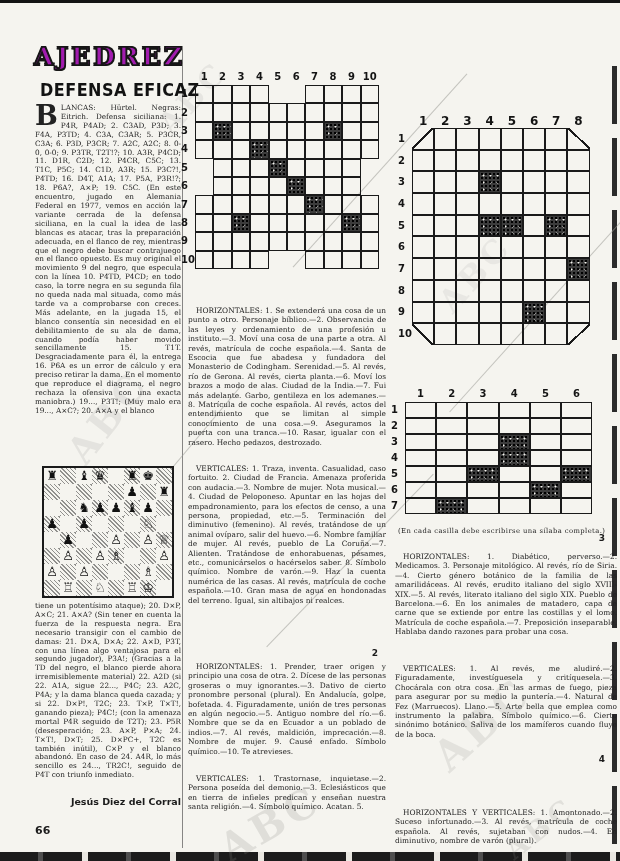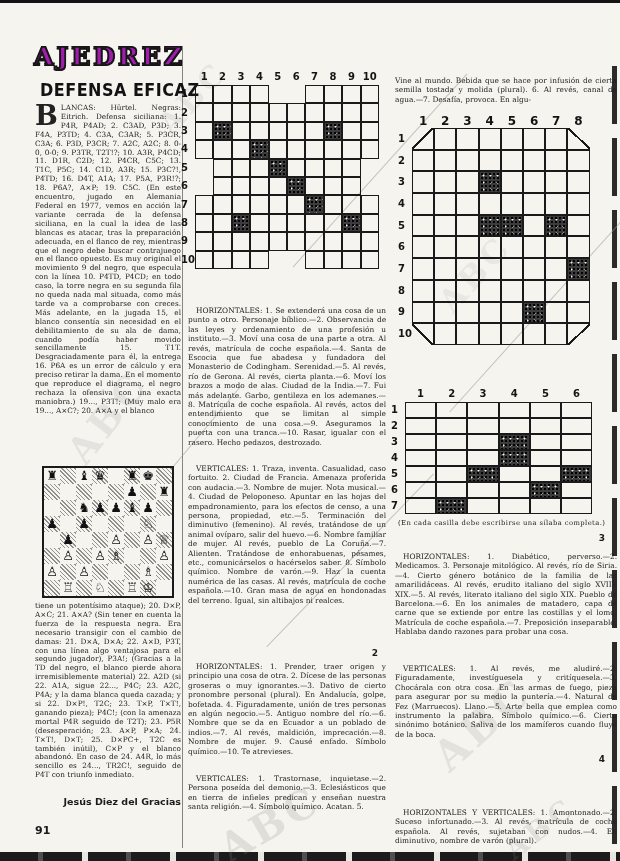--- a/index.html
+++ b/index.html
@@ -22,21 +22,21 @@
      white-space:nowrap;}
   .chess-sub{font-family:"DejaVu Sans",sans-serif;font-weight:800;font-size:16px;
      letter-spacing:.5px;transform:scaleY(1.15);transform-origin:left top;color:#121212;white-space:nowrap;}
   
   .smalltext{font-size:7.4px;line-height:9.4px;text-align:justify;color:#222;}
   .chess-text{font-size:7.3px;line-height:8.9px;text-align:justify;color:#222;}
   .dropcap{float:left;font-size:27px;line-height:23px;font-weight:bold;margin:0 3px 0 0;font-family:"DejaVu Serif",serif;}
   .sig{font-family:"DejaVu Sans",sans-serif;font-weight:800;font-size:9.5px;text-align:right;}
   .pageno{font-family:"DejaVu Sans",sans-serif;font-weight:800;font-size:11px;}
   .marker{font-family:"DejaVu Sans",sans-serif;font-weight:700;font-size:9px;text-align:right;}
-  .caption{font-size:6.8px;letter-spacing:.4px;white-space:nowrap;color:#222;}
+  .caption{font-size:6.8px;letter-spacing:.4px;white-space:nowrap;color:#222;margin-top:8px;}
   
   .cw-wrap{position:absolute;}
   .cw-grid{display:grid;}
   .cw-cell{box-sizing:border-box;border:1px solid #1a1a1a;background:transparent;}
   .cw-black{background-color:#3c3c3c;
      background-image:radial-gradient(#000 32%,transparent 34%),radial-gradient(#f5f4ef 18%,transparent 22%);
      background-size:4px 4px,7px 7px;}
   .cw-void{border:none;background:transparent;}
   .cw-diag-tl{border-top:none;border-left:none;
      background-image:linear-gradient(to bottom right,transparent calc(50% - 1px),#1a1a1a calc(50% - 1px),#1a1a1a calc(50% + 1px),transparent calc(50% + 1px));}
@@ -165,23 +165,23 @@
         <div class="cb-sq">♘</div>
         <div class="cb-sq cb-dark"></div>
         <div class="cb-sq">♖</div>
         <div class="cb-sq cb-dark">♔</div>
         <div class="cb-sq"></div>
       </div>
     </div>
 
   <div class="abs chess-text" style="left:35px;top:602px;width:146px;height:190px;overflow:hidden;">tiene un potentísimo ataque); 20. D×P, A×C; 21. A×A? (Sin tener en cuenta la fuerza de la respuesta negra. Era necesario transigir con el cambio de damas: 21. D×A, D×A; 22. A×D, P3T, con una línea algo ventajosa para el segundo jugador), P3A!; (Gracias a la TD del negro, el blanco pierde ahora irremisiblemente material) 22. A2D (si 22. A1A, sigue 22..., P4C; 23. A2C, P4A; y la dama blanca queda cazada; y si 22. D×P!, T2C; 23. T×P, T×T!, ganando pieza); P4C!; (con la amenaza mortal P4R seguido de T2T); 23. P5R (desesperación; 23. A×P, P×A; 24. T×T!, D×T; 25. D×PC+, T2C es también inútil), C×P y el blanco abandonó. En caso de 24. A4R, lo más sencillo es 24..., TR2C!, seguido de P4T con triunfo inmediato.</div>
 
-  <div class="abs sig" style="left:35px;top:796px;width:146px;">Jesús Diez del Gracias</div>
-
-  <div class="abs pageno" style="left:35px;top:824px;">91</div>
+  <div class="abs sig" style="left:35px;top:796px;width:146px;">Jesús Diez del Corral</div>
+
+  <div class="abs pageno" style="left:35px;top:824px;">66</div>
 
 
   <div id="grid1-wrap" class="cw-wrap" style="left:181px;top:71px;">
       <div class="cw-grid" style="margin-left: 14px; margin-top: 14px; grid-template-columns: repeat(10, 18.4px); grid-auto-rows: 18.4px;">
         <div class="cw-cell"></div>
         <div class="cw-cell"></div>
         <div class="cw-cell"></div>
         <div class="cw-cell"></div>
         <div class="cw-cell cw-void"></div>
         <div class="cw-cell cw-void"></div>
@@ -305,21 +305,20 @@
   <div class="abs smalltext" style="left:188px;top:306px;width:198px;height:152px;overflow:hidden;text-indent:8px;">HORIZONTALES: 1. Se extenderá una cosa de un punto a otro. Personaje bíblico.—2. Observancia de las leyes y ordenamiento de una profesión u instituto.—3. Moví una cosa de una parte a otra. Al revés, matrícula de coche española.—4. Santa de Escocia que fue abadesa y fundadora del Monasterio de Codingham. Serenidad.—5. Al revés, río de Gerona. Al revés, cierta planta.—6. Moví los brazos a modo de alas. Ciudad de la India.—7. Fui más adelante. Garbo, gentileza en los ademanes.—8. Matrícula de coche española. Al revés, actos del entendimiento que se limitan al simple conocimiento de una cosa.—9. Aseguramos la puerta con una tranca.—10. Rasar, igualar con el rasero. Hecho pedazos, destrozado.</div>
 
   <div class="abs smalltext" style="left:188px;top:464px;width:198px;height:176px;overflow:hidden;text-indent:8px;">VERTICALES: 1. Traza, inventa. Casualidad, caso fortuito. 2. Ciudad de Francia. Amenaza proferida con audacia.—3. Nombre de mujer. Nota musical.—4. Ciudad de Peloponeso. Apuntar en las hojas del empadronamiento, para los efectos de censo, a una persona, propiedad, etc.—5. Terminación del diminutivo (femenino). Al revés, tratándose de un animal ovíparo, salir del huevo.—6. Nombre familiar de mujer. Al revés, pueblo de La Coruña.—7. Alienten. Tratándose de enhorabuenas, pésames, etc., comunicárselos o hacérselos saber. 8. Símbolo químico. Nombre de varón.—9. Haz la cuenta numérica de las casas. Al revés, matrícula de coche española.—10. Gran masa de agua en hondonadas del terreno. Igual, sin altibajos ni realces.</div>
 
   <div class="abs marker" style="left:188px;top:648px;width:190px;">2</div>
 
   <div class="abs smalltext" style="left:188px;top:662px;width:198px;height:108px;overflow:hidden;text-indent:8px;">HORIZONTALES: 1. Prender, traer origen y principio una cosa de otra. 2. Dícese de las personas groseras o muy ignorantes.—3. Dativo de cierto pronombre personal (plural). En Andalucía, golpe, bofetada. 4. Figuradamente, unión de tres personas en algún negocio.—5. Antiguo nombre del río.—6. Nombre que se da en Ecuador a un poblado de indios.—7. Al revés, maldición, imprecación.—8. Nombre de mujer. 9. Causé enfado. Símbolo químico.—10. Te atrevieses.</div>
 
   <div class="abs smalltext" style="left:188px;top:774px;width:198px;height:62px;overflow:hidden;text-indent:8px;">VERTICALES: 1. Trastornase, inquietase.—2. Persona poseída del demonio.—3. Eclesiásticos que en tierra de infieles predican y enseñan nuestra santa religión.—4. Símbolo químico. Acatan. 5.</div>
 
-  <div class="abs smalltext" style="left:395px;top:76px;width:222px;height:34px;overflow:hidden;">Vine al mundo. Bebida que se hace por infusión de cierta semilla tostada y molida (plural). 6. Al revés, canal de agua.—7. Desafía, provoca. En algu-</div>
 
   <div id="grid2-wrap" class="cw-wrap" style="left:398px;top:114px;">
       <div class="cw-grid" style="margin-left: 14px; margin-top: 14px; grid-template-columns: repeat(8, 22.2px); grid-auto-rows: 21.7px;">
         <div class="cw-cell cw-diag-tl"></div>
         <div class="cw-cell"></div>
         <div class="cw-cell"></div>
         <div class="cw-cell"></div>
         <div class="cw-cell"></div>
         <div class="cw-cell"></div>
         <div class="cw-cell"></div>

